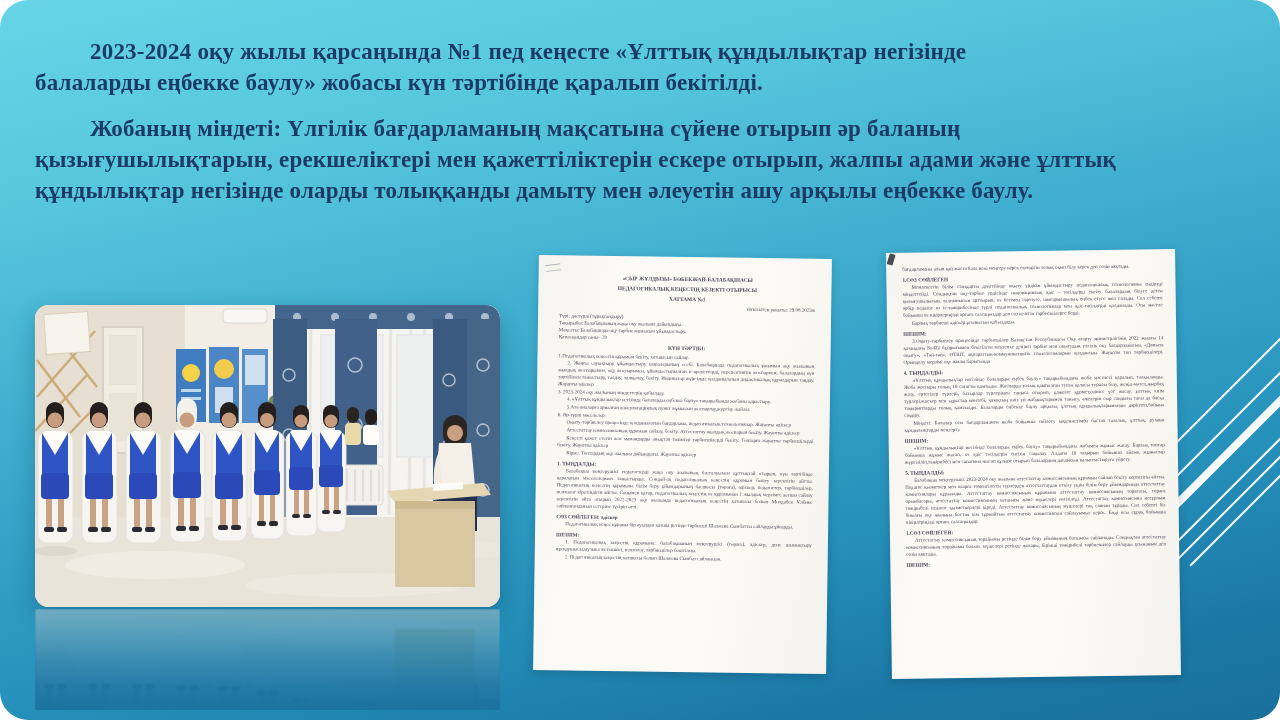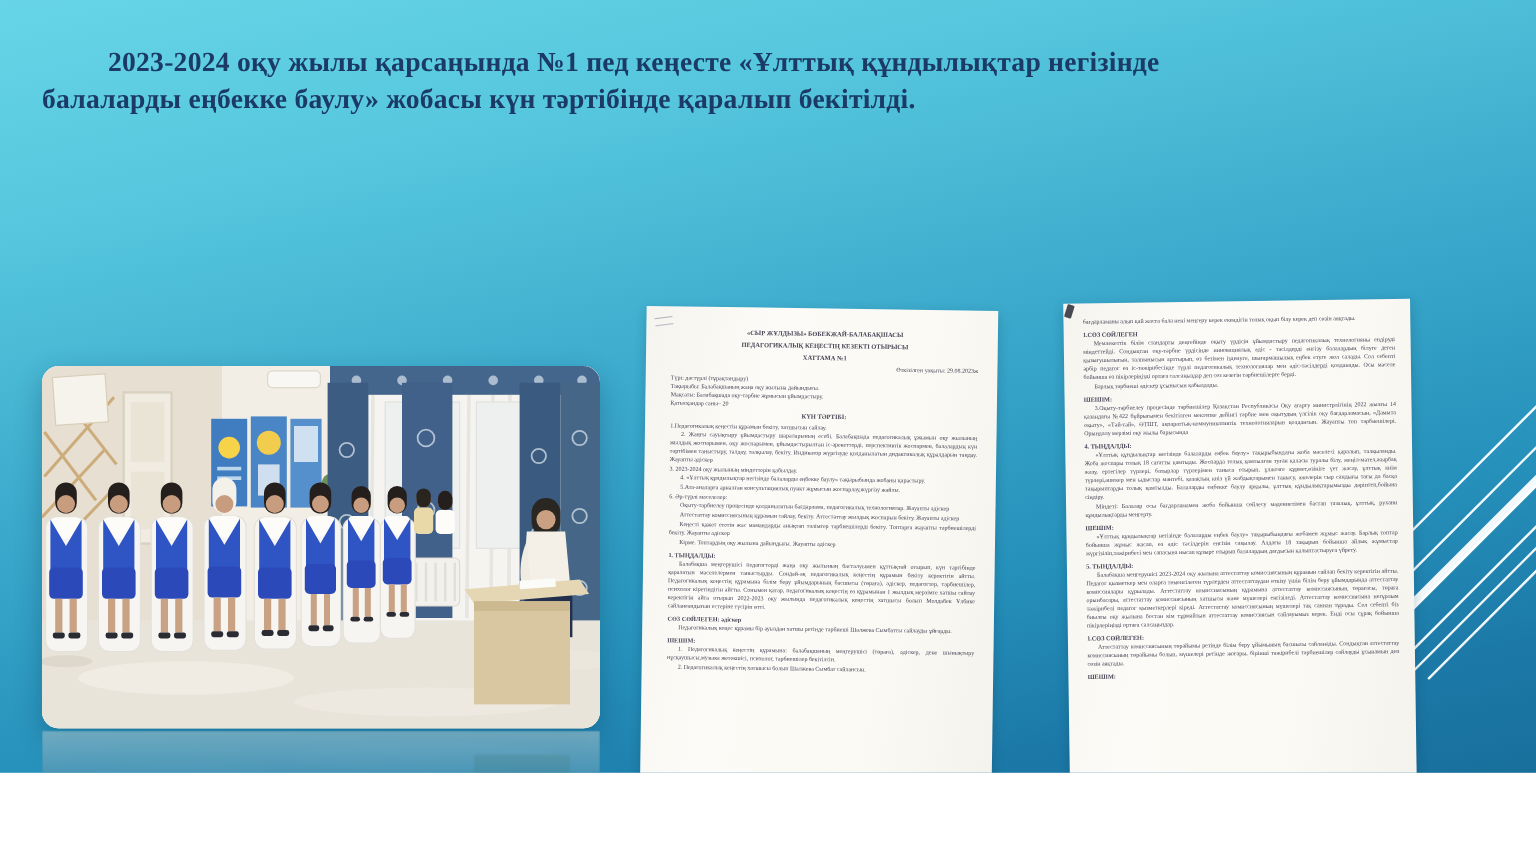--- a/index.html
+++ b/index.html
@@ -1,18 +1,18 @@
 <!DOCTYPE html>
 <html><head>
 <meta charset="utf-8">
 <style>
   html,body{margin:0;padding:0;}
   body{width:1280px;height:720px;overflow:hidden;font-family:"Liberation Serif","DejaVu Serif",serif;}
-  .slide{position:absolute;left:0;top:0;width:1280px;height:644px;overflow:hidden;
-         background:linear-gradient(168deg,#67d5e7 0%,#55c6dd 22%,#3ba9cc 48%,#2590ba 72%,#1c79a7 88%,#186f9c 100%);}
+  .slide{position:absolute;left:0;top:0;width:1280px;height:720px;overflow:hidden;
+         background:linear-gradient(168deg,#67d5e7 0%,#55c6dd 22%,#3ba9cc 48%,#2590ba 72%,#1c79a7 88%,#186f9c 100%);border-radius:28px;}
   
   .dl{position:absolute;background:#ffffff;height:2px;border-radius:1px;transform-origin:0 50%;transform:rotate(-45deg);opacity:.95;}
   .dl.thick{height:7px;border-radius:3px;}
   
   .slide-text{position:absolute;color:#1b3a66;font-weight:700;font-size:23px;line-height:31px;text-indent:55px;margin:0;letter-spacing:.2px;}
   .p1{left:35px;top:36px;width:1048px;}
   .p2{left:35px;top:113px;width:1122px;}
   
   .photo{position:absolute;left:35px;top:305px;width:465px;height:302px;border-radius:14px;overflow:hidden;
          box-shadow:0 8px 22px rgba(0,40,70,.28);background:#efe9df;}
@@ -43,20 +43,21 @@
     <div class="dl" style="left:1150px;top:468px;width:260px;"></div>
     <div class="dl" style="left:1160px;top:492px;width:300px;"></div>
     <div class="dl" style="left:1168px;top:516px;width:330px;"></div>
     <div class="dl" style="left:1178px;top:540px;width:330px;"></div>
     <div class="dl" style="left:1190px;top:565px;width:330px;"></div>
     <div class="dl thick" style="left:1120px;top:557px;width:360px;"></div>
     <div class="dl" style="left:1134px;top:602px;width:280px;"></div>
   </div>
 
   <p class="slide-text p1">2023-2024 оқу жылы қарсаңында №1 пед кеңесте «Ұлттық  құндылықтар негізінде балаларды еңбекке баулу» жобасы  күн тәртібінде қаралып бекітілді.</p>
+  <p class="slide-text p2">Жобаның міндеті:  Үлгілік бағдарламаның мақсатына сүйене отырып  әр баланың қызығушылықтарын, ерекшеліктері мен қажеттіліктерін ескере отырып, жалпы адами және ұлттық құндылықтар негізінде оларды толыққанды дамыту мен әлеуетін ашу арқылы еңбекке баулу.</p>
 
   <div class="photo">
     <svg viewBox="0 0 465 302" xmlns="http://www.w3.org/2000/svg">
       <g id="scene">
 
         <rect x="0" y="0" width="465" height="302" fill="#efe9df"></rect>
         <rect x="0" y="0" width="150" height="232" fill="#e7dfd2"></rect>
         <rect x="150" y="0" width="96" height="232" fill="#f2eee6"></rect>
 
         <g stroke="#c8a770" stroke-width="2.5" opacity=".9">

